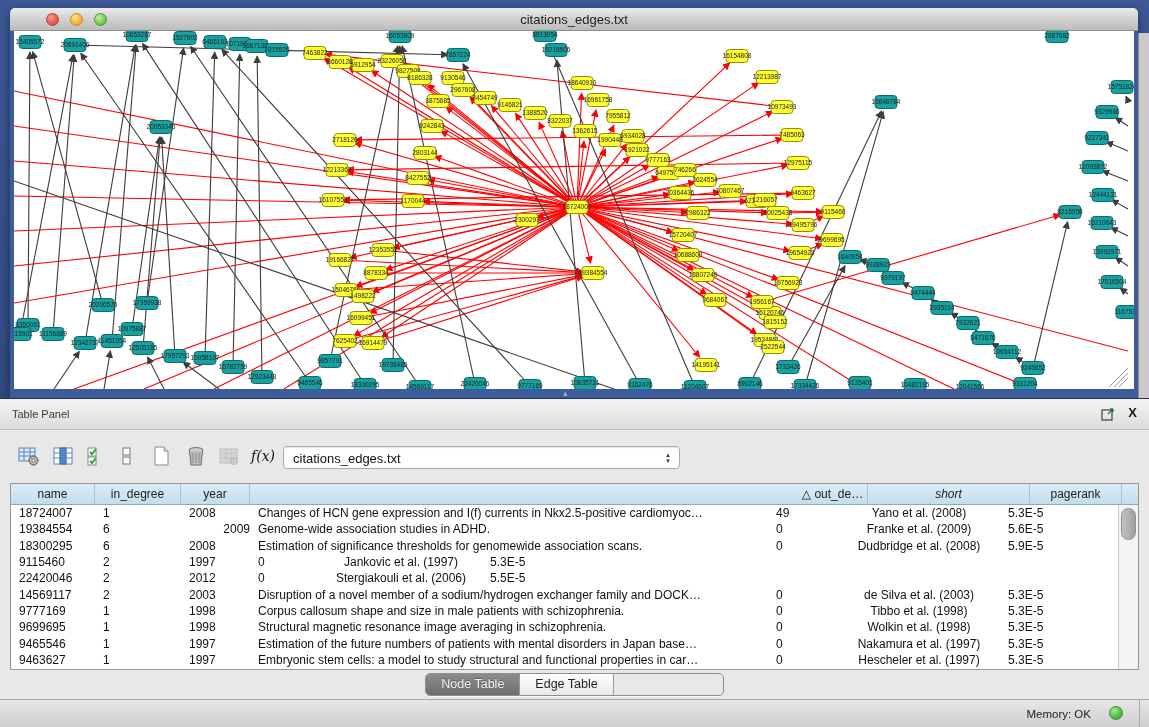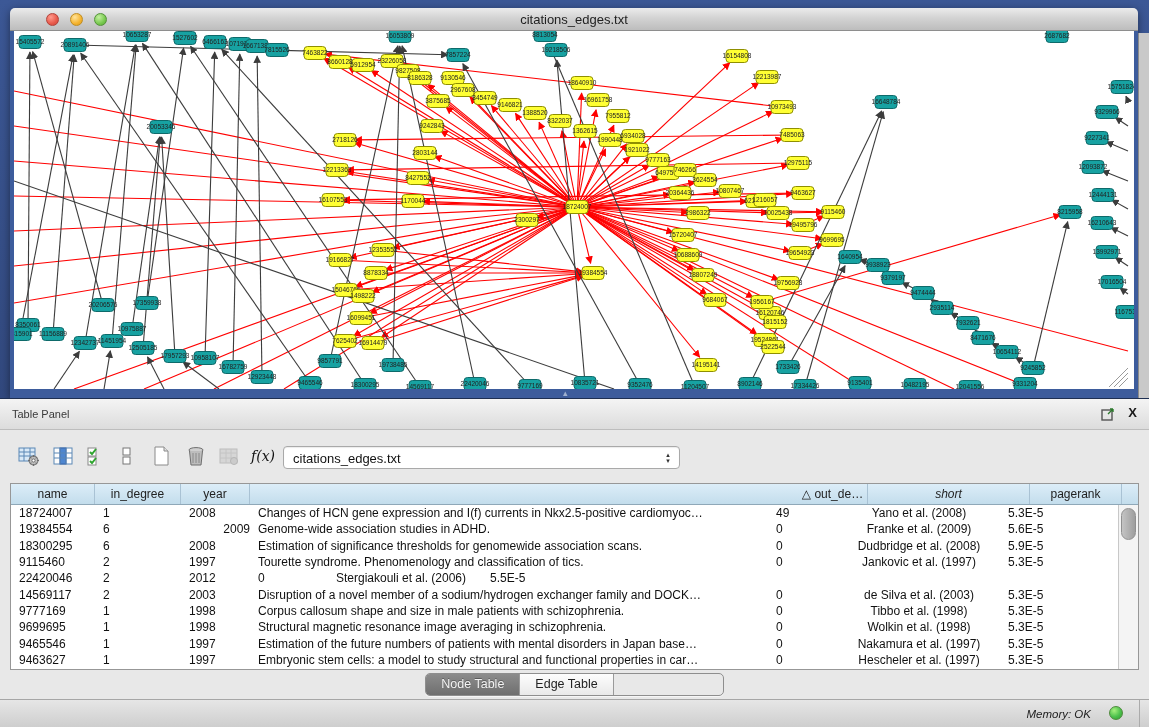--- a/index.html
+++ b/index.html
@@ -74,21 +74,21 @@
   .segmented { display:inline-flex; height:23px; border:1px solid #8E8E8E; border-radius:5px;
     overflow:hidden; box-shadow:0 1px 0 rgba(255,255,255,.6); }
   .segment { padding:3px 15px; font-size:12.5px; color:#222;
     background:linear-gradient(180deg,#FDFDFD,#E9E9E9); border-right:1px solid #9A9A9A; }
   .segment:last-child { border-right:none;margin-top:47px; }
   .segment.active { background:linear-gradient(180deg,#8C8C8C,#6F6F6F); color:#F3F3F3;
     text-shadow:0 -1px 0 rgba(0,0,0,.3); }
 
   .statusbar { position:absolute; left:0; top:300px; width:100%; height:29px;
     background:linear-gradient(180deg,#E6E6E6,#CDCDCD); border-top:1px solid #A6A6A6; }
-  .mem-label { position:absolute; right:58px; top:8px; font-size:11.5px; color:#222;font-style:italic; }
+  .mem-label { position:absolute; right:58px; top:8px; font-size:11.5px; color:#222; }
   .mem-dot { position:absolute; right:26px; top:6px; width:14px; height:14px; border-radius:50%;
     background:radial-gradient(circle at 35% 30%,#A6F07E,#4CC04C 55%,#2E9B2E); border:1px solid #4E8A3C; }
   .status-divider { position:absolute; right:9px; top:0; width:1px; height:29px; background:#ABABAB; }
 </style>
 </head>
 <body>
 
 <div class="net-window">
   <div class="titlebar">
     <div class="lights">
@@ -904,21 +904,20 @@
           <div class="td" style="width: 69px;">2008</div>
           <div class="td" style="width: 518px;">Estimation of significance thresholds for genomewide association scans.</div>
           <div class="td" style="width: 70px;">0</div>
           <div class="td center" style="width: 162px;">Dudbridge et al. (2008)</div>
           <div class="td" style="width: 92px;">5.9E-5</div>
         </div>
         <div class="tr">
           <div class="td" style="width: 84px;">9115460</div>
           <div class="td" style="width: 86px;">2</div>
           <div class="td" style="width: 69px;">1997</div>
-          <div class="td" style="width: 518px;">Tourette syndrome. Phenomenology and classification of tics.</div>
           <div class="td" style="width: 70px;">0</div>
           <div class="td center" style="width: 162px;">Jankovic et al. (1997)</div>
           <div class="td" style="width: 92px;">5.3E-5</div>
         </div>
         <div class="tr">
           <div class="td" style="width: 84px;">22420046</div>
           <div class="td" style="width: 86px;">2</div>
           <div class="td" style="width: 69px;">2012</div>
           <div class="td" style="width: 70px;">0</div>
           <div class="td center" style="width: 162px;">Stergiakouli et al. (2006)</div>

